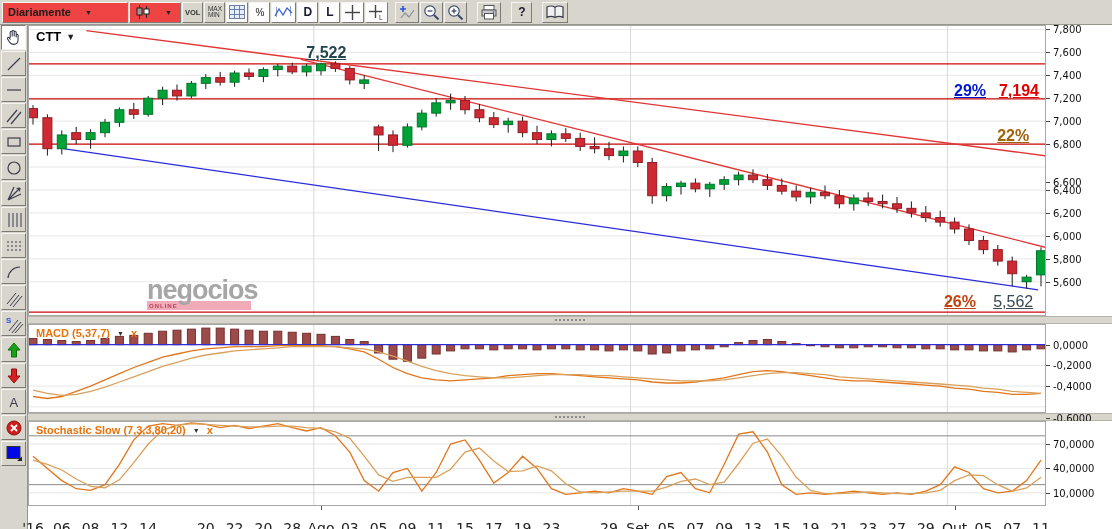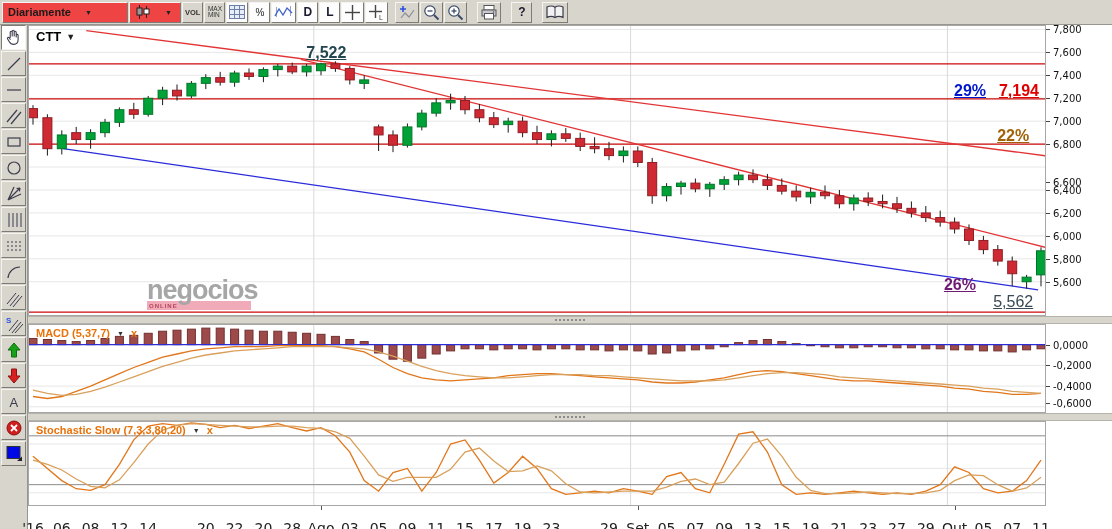--- a/index.html
+++ b/index.html
@@ -475,21 +475,21 @@
                 <rect x="993.1" y="251.1547619047619" width="9" height="4.587301587301596" fill="#00a238" stroke="#00752a"></rect>
                 <line x1="1012" y1="221.3373015873015" x2="1012" y2="260.32936507936506" stroke="#1a1a1a"></line>
                 <rect x="1007.5" y="224.77777777777771" width="9" height="24.083333333333343" fill="#00a238" stroke="#00752a"></rect>
               </svg>
             </div>
           <div id="main-annos">
               <div class="anno" style="left: 297.32px; top: 18.3222px; color: rgb(36, 70, 78); font-weight: bold;">7,522</div>
               <div class="anno" style="left: 941px; top: 55.9381px; color: rgb(0, 24, 204); font-weight: bold;">29%</div>
               <div class="anno" style="left: 989.96px; top: 55.9381px; color: rgb(224, 0, 0); font-weight: bold;">7,194</div>
               <div class="anno" style="left: 984.2px; top: 101.123px; color: #a16207; font-weight: bold;">22%</div>
-              <div class="anno" style="left: 930.92px; top: 250px; color: #701a75; font-weight: bold;">26%</div>
+              <div class="anno" style="left: 930.92px; top: 267px; color: #c2410c; font-weight: bold;">26%</div>
               <div class="anno" style="left: 984.2px; top: 267.133px; color: rgb(58, 74, 85); font-weight: normal;">5,562</div>
             </div>
         </div>
         <div class="axis-cell" style="height:291px;" id="main-axis">
             <div class="ytick" style="top: -0.559524px;">
               <i></i>
               <span>7,800</span>
             </div>
             <div class="ytick" style="top: 22.377px;">
               <i></i>
@@ -640,21 +640,21 @@
               <span>0,0000</span>
             </div>
             <div class="ytick" style="top: 36.3929px;">
               <i></i>
               <span>-0,2000</span>
             </div>
             <div class="ytick" style="top: 57.1071px;">
               <i></i>
               <span>-0,4000</span>
             </div>
-            <div class="ytick" style="top: 74px;">
+            <div class="ytick" style="top: 89px;">
               <i></i>
               <span>-0,6000</span>
             </div>
           </div>
       </div>
 
       <div class="splitter">
           <div class="grip"></div>
         </div>
 
@@ -673,20 +673,34 @@
                 <line x1="284.8" y1="0" x2="284.8" y2="83" stroke="#d9d9d9"></line>
                 <line x1="601.6" y1="0" x2="601.6" y2="83" stroke="#d9d9d9"></line>
                 <line x1="918.4" y1="0" x2="918.4" y2="83" stroke="#d9d9d9"></line>
                 <line x1="0" y1="13.833333333333332" x2="1016" y2="13.833333333333332" stroke="#8a8a8a"></line>
                 <line x1="0" y1="62.65686274509804" x2="1016" y2="62.65686274509804" stroke="#8a8a8a"></line>
                 <polyline points="4,34.2 18.4,46.4 32.8,58.6 47.2,66.7 61.6,68.4 76,62.7 90.4,42.3 104.8,17.9 119.2,4.1 133.6,1.6 148,3.3 162.4,0.8 176.8,2.4 191.20000000000002,5.7 205.6,3.3 220,6.5 234.4,4.1 248.8,1.6 263.2,5.7 277.6,9.0 292,5.7 306.40000000000003,13.8 320.8,30.1 335.2,58.6 349.6,69.2 364,50.5 378.40000000000003,46.4 392.8,69.2 407.2,50.5 421.6,22.0 436,17.9 450.40000000000003,38.2 464.8,61.0 479.2,50.5 493.6,34.2 508,46.4 522.4,66.7 536.8000000000001,72.4 551.2,70.8 565.6,69.2 580,70.8 594.4,66.7 608.8000000000001,69.2 623.2,72.4 637.6,54.5 652,50.5 666.4,66.7 680.8000000000001,70.8 695.2,42.3 709.6,12.2 724,9.8 738.4,30.1 752.8000000000001,62.7 767.2,72.4 781.6,70.8 796,72.4 810.4,70.8 824.8000000000001,69.2 839.2,70.8 853.6,72.4 868,70.8 882.4,72.4 896.8000000000001,69.2 911.2,62.7 925.6,44.8 940,50.5 954.4,66.7 968.8000000000001,70.8 983.2,69.2 997.6,58.6 1012,38.2" fill="none" stroke="#e2761b" stroke-width="1.3"></polyline>
                 <polyline points="4,38.2 18.4,42.3 32.8,48.0 47.2,57.0 61.6,64.3 76,65.9 90.4,57.8 104.8,40.7 119.2,22.0 133.6,8.1 148,3.3 162.4,1.6 176.8,2.4 191.20000000000002,3.3 205.6,4.1 220,4.9 234.4,4.9 248.8,4.1 263.2,4.1 277.6,5.7 292,6.5 306.40000000000003,9.8 320.8,16.3 335.2,34.2 349.6,52.9 364,59.4 378.40000000000003,55.3 392.8,55.3 407.2,55.3 421.6,47.2 436,30.1 450.40000000000003,26.0 464.8,39.1 479.2,49.6 493.6,48.8 508,43.9 522.4,48.8 536.8000000000001,61.8 551.2,70.0 565.6,70.8 580,70.0 594.4,69.2 608.8000000000001,69.2 623.2,69.2 637.6,65.1 652,59.4 666.4,57.0 680.8000000000001,62.7 695.2,60.2 709.6,41.5 724,21.2 738.4,17.1 752.8000000000001,34.2 767.2,55.3 781.6,68.4 796,71.6 810.4,71.6 824.8000000000001,70.8 839.2,70.0 853.6,70.8 868,71.6 882.4,71.6 896.8000000000001,70.8 911.2,68.4 925.6,58.6 940,52.9 954.4,53.7 968.8000000000001,62.7 983.2,69.2 997.6,65.9 1012,55.3" fill="none" stroke="#d9a05b" stroke-width="1.3"></polyline>
               </svg>
             </div>
         </div>
+        <div class="axis-cell" style="height:85px;" id="stoch-axis">
+            <div class="ytick" style="top: 17.9706px;">
+              <i></i>
+              <span>70,0000</span>
+            </div>
+            <div class="ytick" style="top: 42.3824px;">
+              <i></i>
+              <span>40,0000</span>
+            </div>
+            <div class="ytick" style="top: 66.7941px;">
+              <i></i>
+              <span>10,0000</span>
+            </div>
+          </div>
       </div>
 
       <div class="xaxis" id="xaxis">
           <div class="xlabel" style="left: 5px;">'16</div>
           <div class="xlabel" style="left: 33.8px;">06</div>
           <div class="xlabel" style="left: 62.6px;">08</div>
           <div class="xlabel" style="left: 91.4px;">12</div>
           <div class="xlabel" style="left: 120.2px;">14</div>
           <div class="xlabel" style="left: 149px; margin-top: 32px;">18</div>
           <div class="xlabel" style="left: 177.8px;">20</div>

